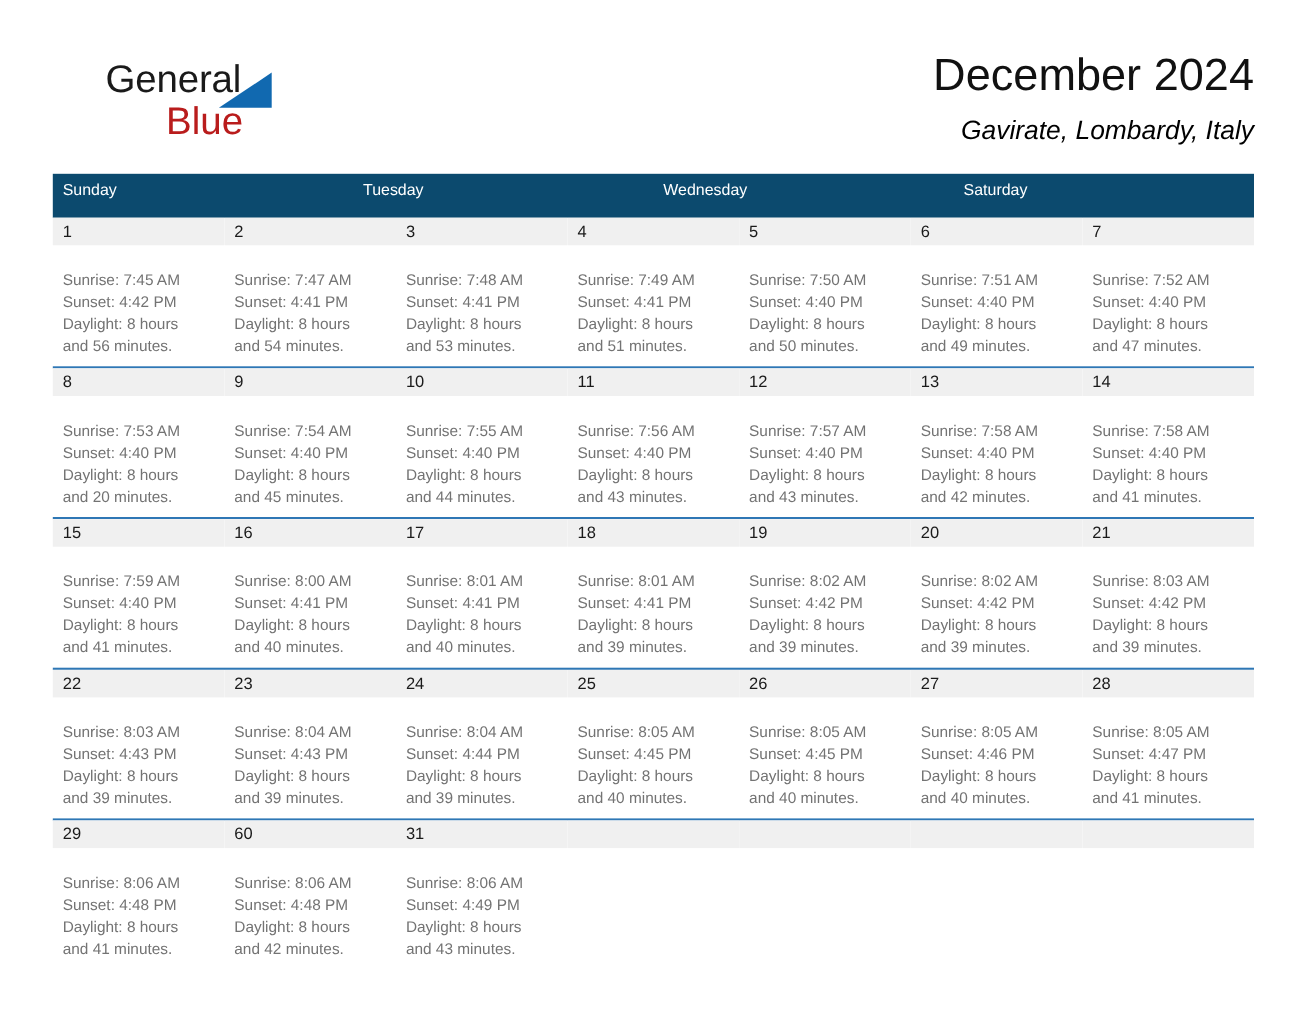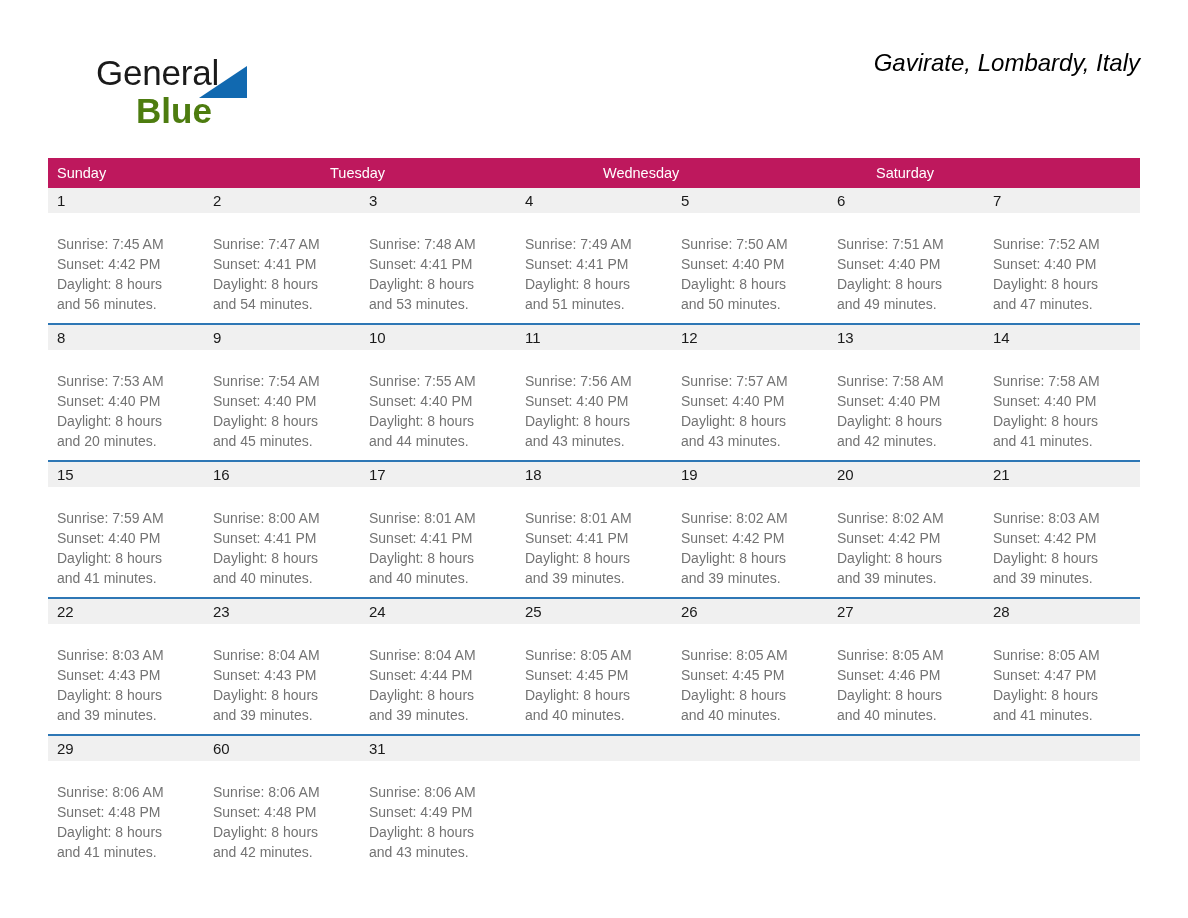--- a/index.html
+++ b/index.html
@@ -51,25 +51,25 @@
     position: absolute;
     left: 103px;
     top: 14px;
     width: 0;
     height: 0;
     border-left: 48px solid transparent;
     border-bottom: 32px solid #1169b0;
   }
   .logo-blue {
     position: absolute;
-    left: 40px;
+    left: 55px;
     top: 38px;
     font-size: 35px;
-    color: #4d7c0f;
-    font-weight: 700;
+    color: #b91c1c;
+    font-weight: 400;
     line-height: 42px;
   }
   .title-block {
     position: absolute;
     right: 0;
     top: 0;
     text-align: right;
   }
   .month-title {
     font-size: 41px;
@@ -90,22 +90,22 @@
 
   
   .calendar {
     position: absolute;
     left: 48px;
     top: 158px;
     width: 1092px;
   }
   .weekday-row {
     display: flex;
-    background: #be185d;
-    height: 30px;
+    background: #0c4a6e;
+    height: 40px;
   }
   .weekday {
     flex: 1 1 0;
     color: #ffffff;
     font-size: 14.5px;
     line-height: 30px;
     padding-left: 9px;
     box-sizing: border-box;
     white-space: nowrap;
     overflow: hidden;
@@ -155,20 +155,21 @@
 
   <div class="header">
 
     <div class="logo">
       <span class="logo-general">General</span>
       <span class="logo-tri"></span>
       <span class="logo-blue">Blue</span>
     </div>
 
     <div class="title-block">
+      <div class="month-title">December 2024</div>
       <div class="location">Gavirate, Lombardy, Italy</div>
     </div>
 
   </div>
 
   <div class="calendar">
     <div class="weekday-row">
       <div class="weekday">Sunday</div>
       <div class="weekday">Tuesday</div>
       <div class="weekday">Wednesday</div>

